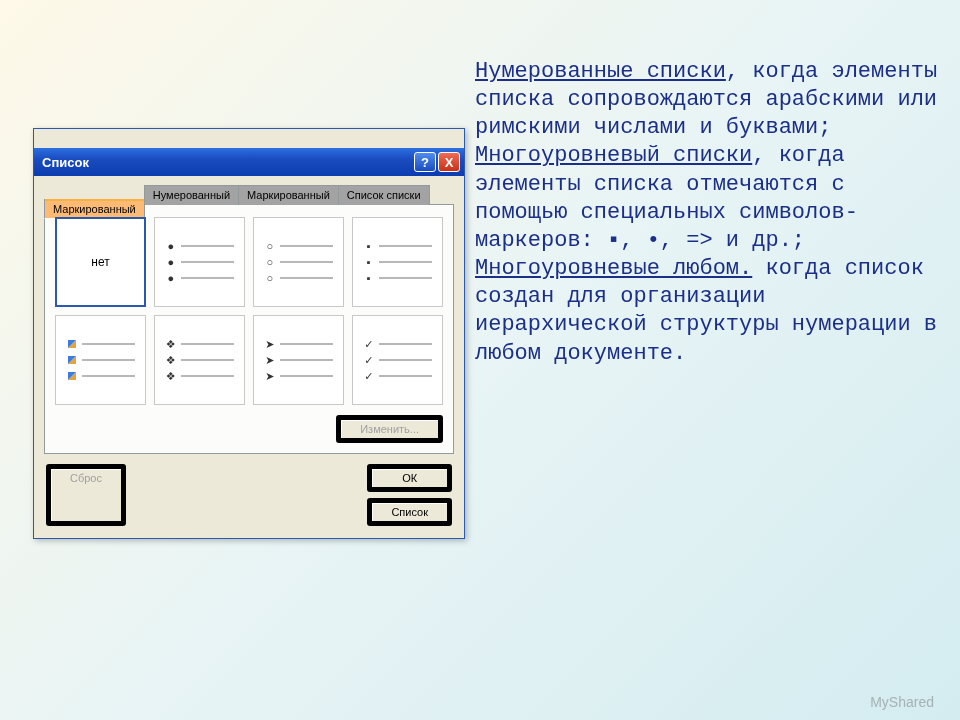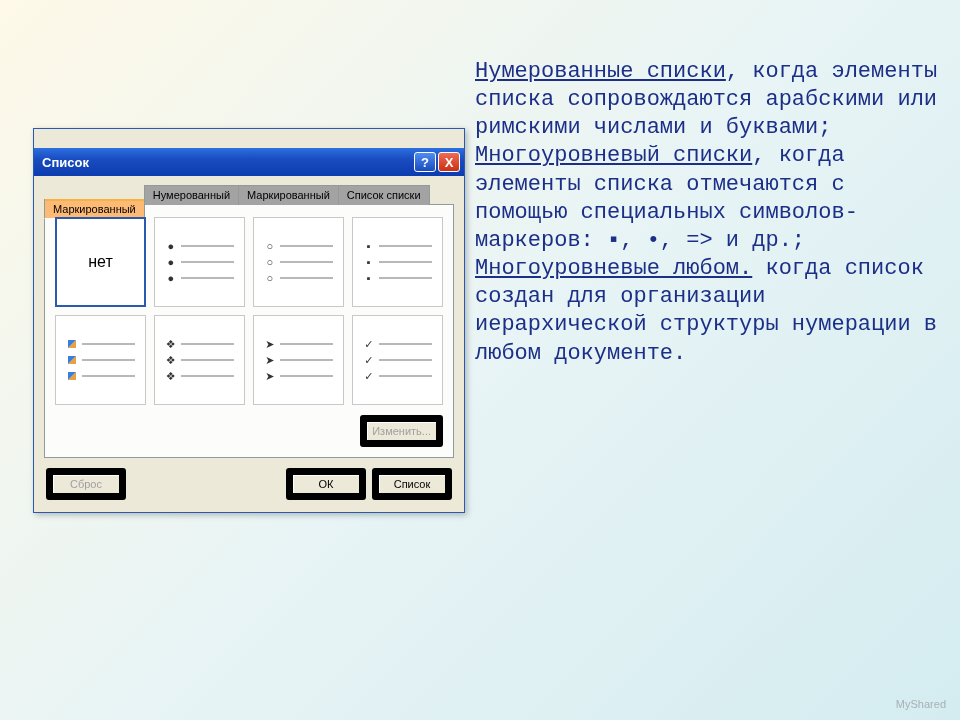--- a/index.html
+++ b/index.html
@@ -91,65 +91,65 @@
     background: #fff;
     border: 1px solid #c8c8c8;
     display: flex;
     align-items: center;
     justify-content: center;
     position: relative;
   }
   .cell.selected {
     border: 2px solid #2a5ab0;
   }
-  .cell-none { font-size: 16px; color: #000; }
+  .cell-none { font-size: 12px; color: #000; }
   .listprev { width: 78%; }
   .listrow { display: flex; align-items: center; height: 16px; }
   .bullet { width: 12px; display:flex; justify-content:center; align-items:center; font-size:11px; color:#333; }
   .bullet svg { display:block; }
   .line {
     flex: 1; height: 2px; background: #b8b8b8; margin-left: 4px;
   }
 
   .btnrow {
     display: flex; justify-content: flex-end; margin-top: 10px;
   }
   .btnrow.outer {
     display:flex; justify-content: space-between; padding: 0 2px;
   }
   .btn {
     min-width: 80px;
-    padding: 3px 5px;
+    padding: 3px 19px;
     font-size: 11px;
     background: #ece9d8;
-    border: 7px solid #000000;
+    border: 5px solid #000000;
     border-radius: 3px;
     box-shadow: inset 1px 1px 0 #fff;
     color: #000;
     text-align: center;
   }
   .btn.disabled { color: #a0a0a0; }
-  .outer-right { display:flex; gap:6px; }
+  .outer-right { display:flex; gap:6px;flex-direction:column; }
 
   
   .textblock {
     position: absolute;
     left: 475px;
     top: 58px;
     width: 470px;
     font-family: Liberation Mono, monospace;
     font-size: 22px;
     line-height: 1.28;
     color: #1c2f88;
   }
   .textblock .term { text-decoration: underline; }
   .watermark {
     position:absolute;
-    bottom:10px; right:14px;
-    font-size:11px;
+    bottom:10px; right:26px;
+    font-size:14px;
     color: rgba(120,120,120,0.5);
     font-family: Tahoma, Arial, sans-serif;
   }
 </style>
 </head>
 <body>
 
 <div class="dialog">
   <div class="titlebar">
     <span class="titlebar-title">Список</span>

